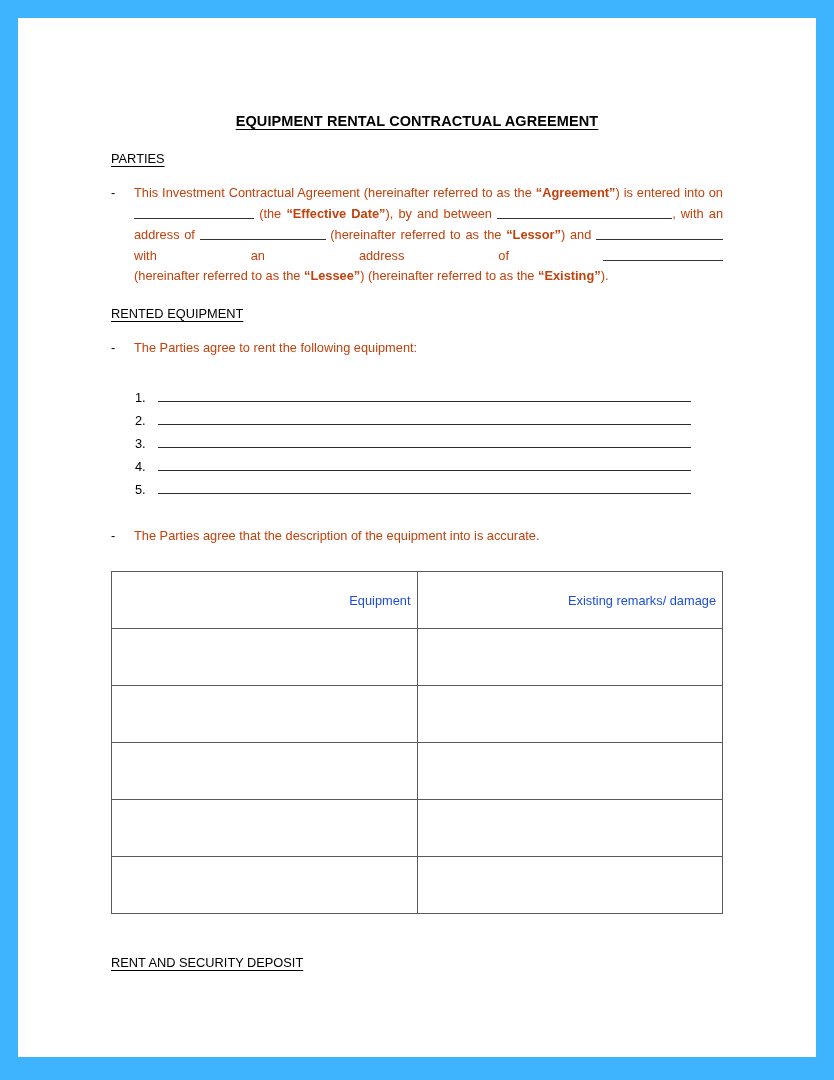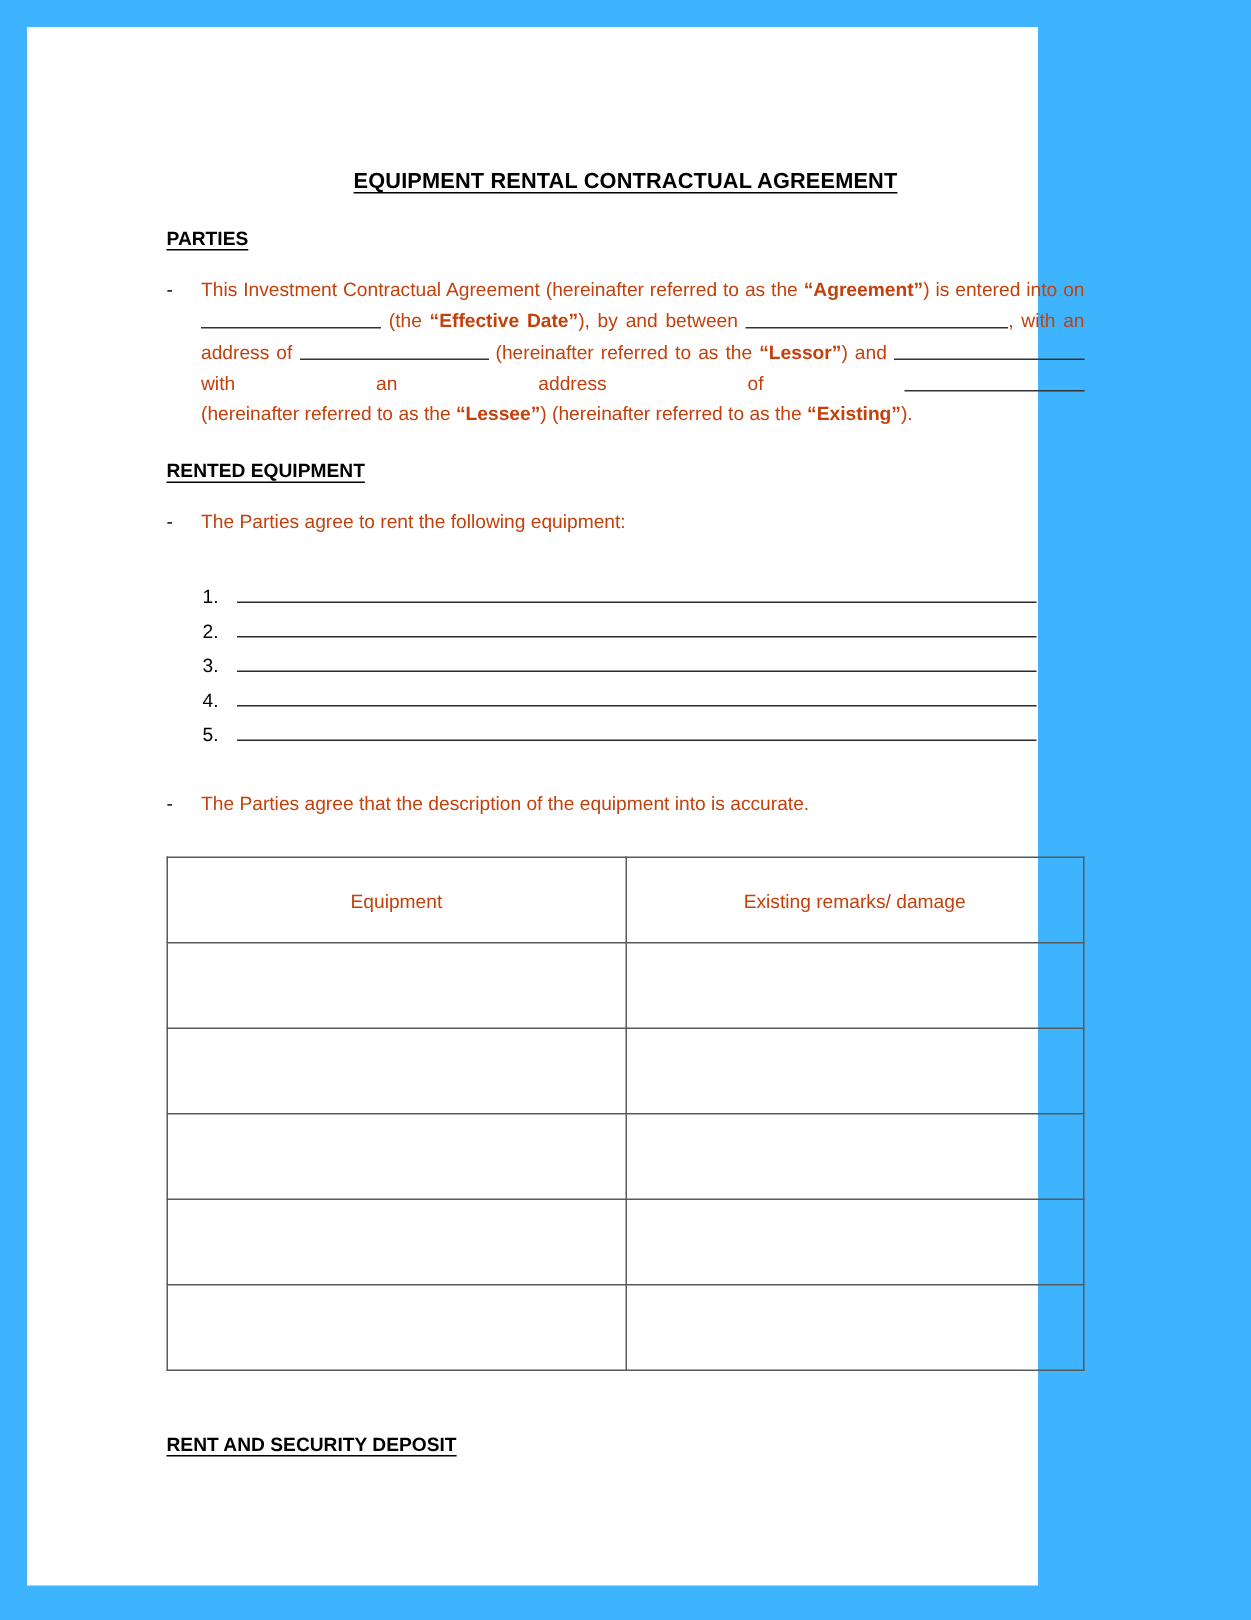--- a/index.html
+++ b/index.html
@@ -10,21 +10,21 @@
     width: 834px;
     height: 1080px;
     background: #3db4fd;
     font-family: "Liberation Sans", sans-serif;
     overflow: hidden;
   }
   .page {
     position: absolute;
     left: 18px;
     top: 18px;
-    width: 674px;
+    width: 798px;
     height: 1039px;
     background: #ffffff;
     box-sizing: border-box;
   }
   .content {
     position: absolute;
     left: 93px;      
     top: 95px;
     width: 612px;    
   }
@@ -36,21 +36,21 @@
     letter-spacing: 0.1px;
     color: #000;
     text-decoration: underline;
     text-underline-offset: 3px;
     margin: 0 0 21px 0;
     line-height: 1.2;
   }
 
   .section-heading {
     font-size: 12.8px;
-    font-weight: bold;
+    font-weight: normal;
     color: #000;
     text-decoration: underline;
     text-underline-offset: 2.5px;
     margin: 0;
     line-height: 1.25;
   }
 
   .bullet-row {
     display: flex;
     align-items: flex-start;
@@ -125,22 +125,22 @@
   .equip-table {
     margin-top: 25px;
     width: 612px;
     border-collapse: collapse;
     table-layout: fixed;
   }
   .equip-table td {
     border: 1.4px solid #5a5a5a;
     height: 56px;
     font-size: 12.8px;
-    color: #c2410c;
-    text-align: center;
+    color: #1d4ed8;
+    text-align: right;
     vertical-align: middle;
     padding: 0 6px;
   }
   .equip-table td.col-a { width: 50%; }
   .equip-table td.col-b { width: 50%; margin-left: 20px; }
 
   .bottom-heading {
     margin-top: 41px;
   }
 </style>

